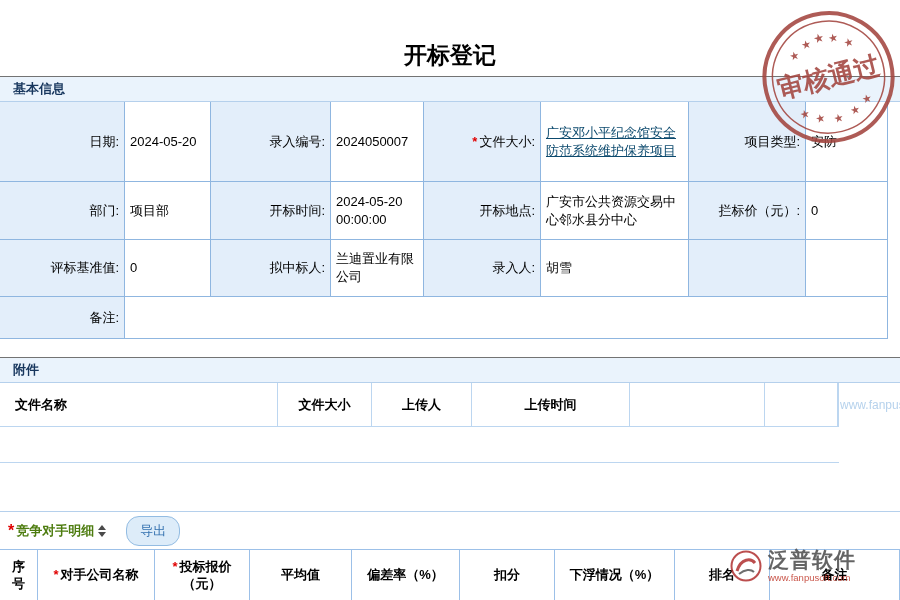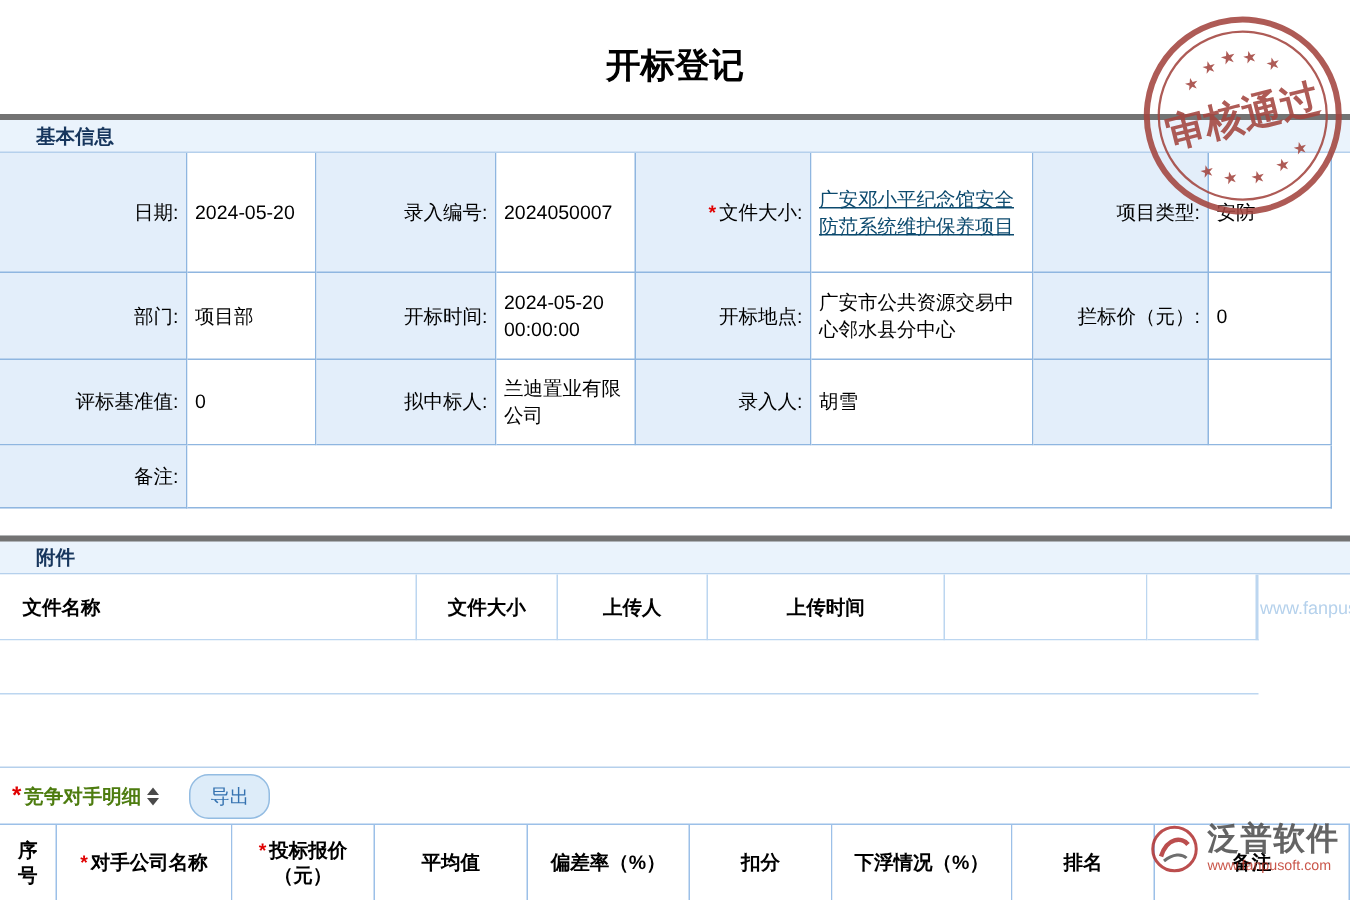--- a/index.html
+++ b/index.html
@@ -1,25 +1,25 @@
 <!DOCTYPE html>
 <html><head>
 <meta charset="utf-8">
 <style>
   * { box-sizing: border-box; margin: 0; padding: 0; }
   html, body { width: 900px; height: 600px; overflow: hidden; background: #fff;
     font-family: "Liberation Sans", "DejaVu Sans", sans-serif; }
   .page { position: relative; width: 900px; height: 600px; overflow: hidden; background: #fff; }
 
-  .page-title { padding-top: 28px; height: 76px; text-align: center;
+  .page-title { padding-top: 40px; height: 76px; text-align: center;
     font-size: 23px; font-weight: bold; color: #000; }
 
-  .section-bar { height: 26px; background: #eaf3fc; border-top: 4px solid #737373;
+  .section-bar { height: 26px; background: #eaf3fc; border-top: 1px solid #737373;
     border-bottom: 1px solid #b5d0ec; display: flex; align-items: center;
-    padding-left: 24px; font-size: 13px; font-weight: bold; color: #17365d; }
+    padding-left: 13px; font-size: 13px; font-weight: bold; color: #17365d; }
 
   
   .info-grid { display: grid; grid-template-columns: 125px 86px 120px 93px 117px 148px 117px 1fr;
     grid-template-rows: 80px 58px 57px 42px; width: 888px; }
   .cell { border-right: 1px solid #8fb6e0; border-bottom: 1px solid #8fb6e0;
     font-size: 13px; display: flex; align-items: center; padding: 3px 5px; color: #000; line-height: 1.35; }
   .cell.label { background: #e3eefa; justify-content: flex-end; text-align: right; }
   .cell.value { background: #fff; justify-content: flex-start; text-align: left; }
   .cell.remark-value { grid-column: 2 / 9; }
   .req { color: #e00000; font-weight: bold; margin-right: 2px; }
@@ -51,21 +51,21 @@
     display: flex; align-items: center; justify-content: center; text-align: center;
     font-size: 13px; font-weight: bold; background: #fff; padding: 4px 6px; line-height: 1.3; }
 
   
   .stamp { position: absolute; top: 4px; right: -14px; width: 170px; height: 150px;
     pointer-events: none; opacity: 0.88; z-index: 6; }
 
   
   .side-watermark { position: absolute; left: 840px; top: 398px; width: 60px; overflow: hidden;
     white-space: nowrap; font-size: 12px; color: #aecdea; opacity: 0.9; pointer-events: none; }
-  .logo-watermark { position: absolute; left: 766px; top: 548px; display: flex; align-items: center;
+  .logo-watermark { position: absolute; left: 729px; top: 548px; display: flex; align-items: center;
     gap: 5px; opacity: 0.85; z-index: 5; pointer-events: none; }
   .logo-text { font-size: 21px; font-weight: bold; color: #4a4a4a; letter-spacing: 1px; line-height: 1.1; }
   .logo-url { font-size: 9.5px; color: #c0392b; margin-top: 1px; }
 </style>
 </head>
 <body>
 
 <div class="page">
 
   <div class="page-title">开标登记</div>

